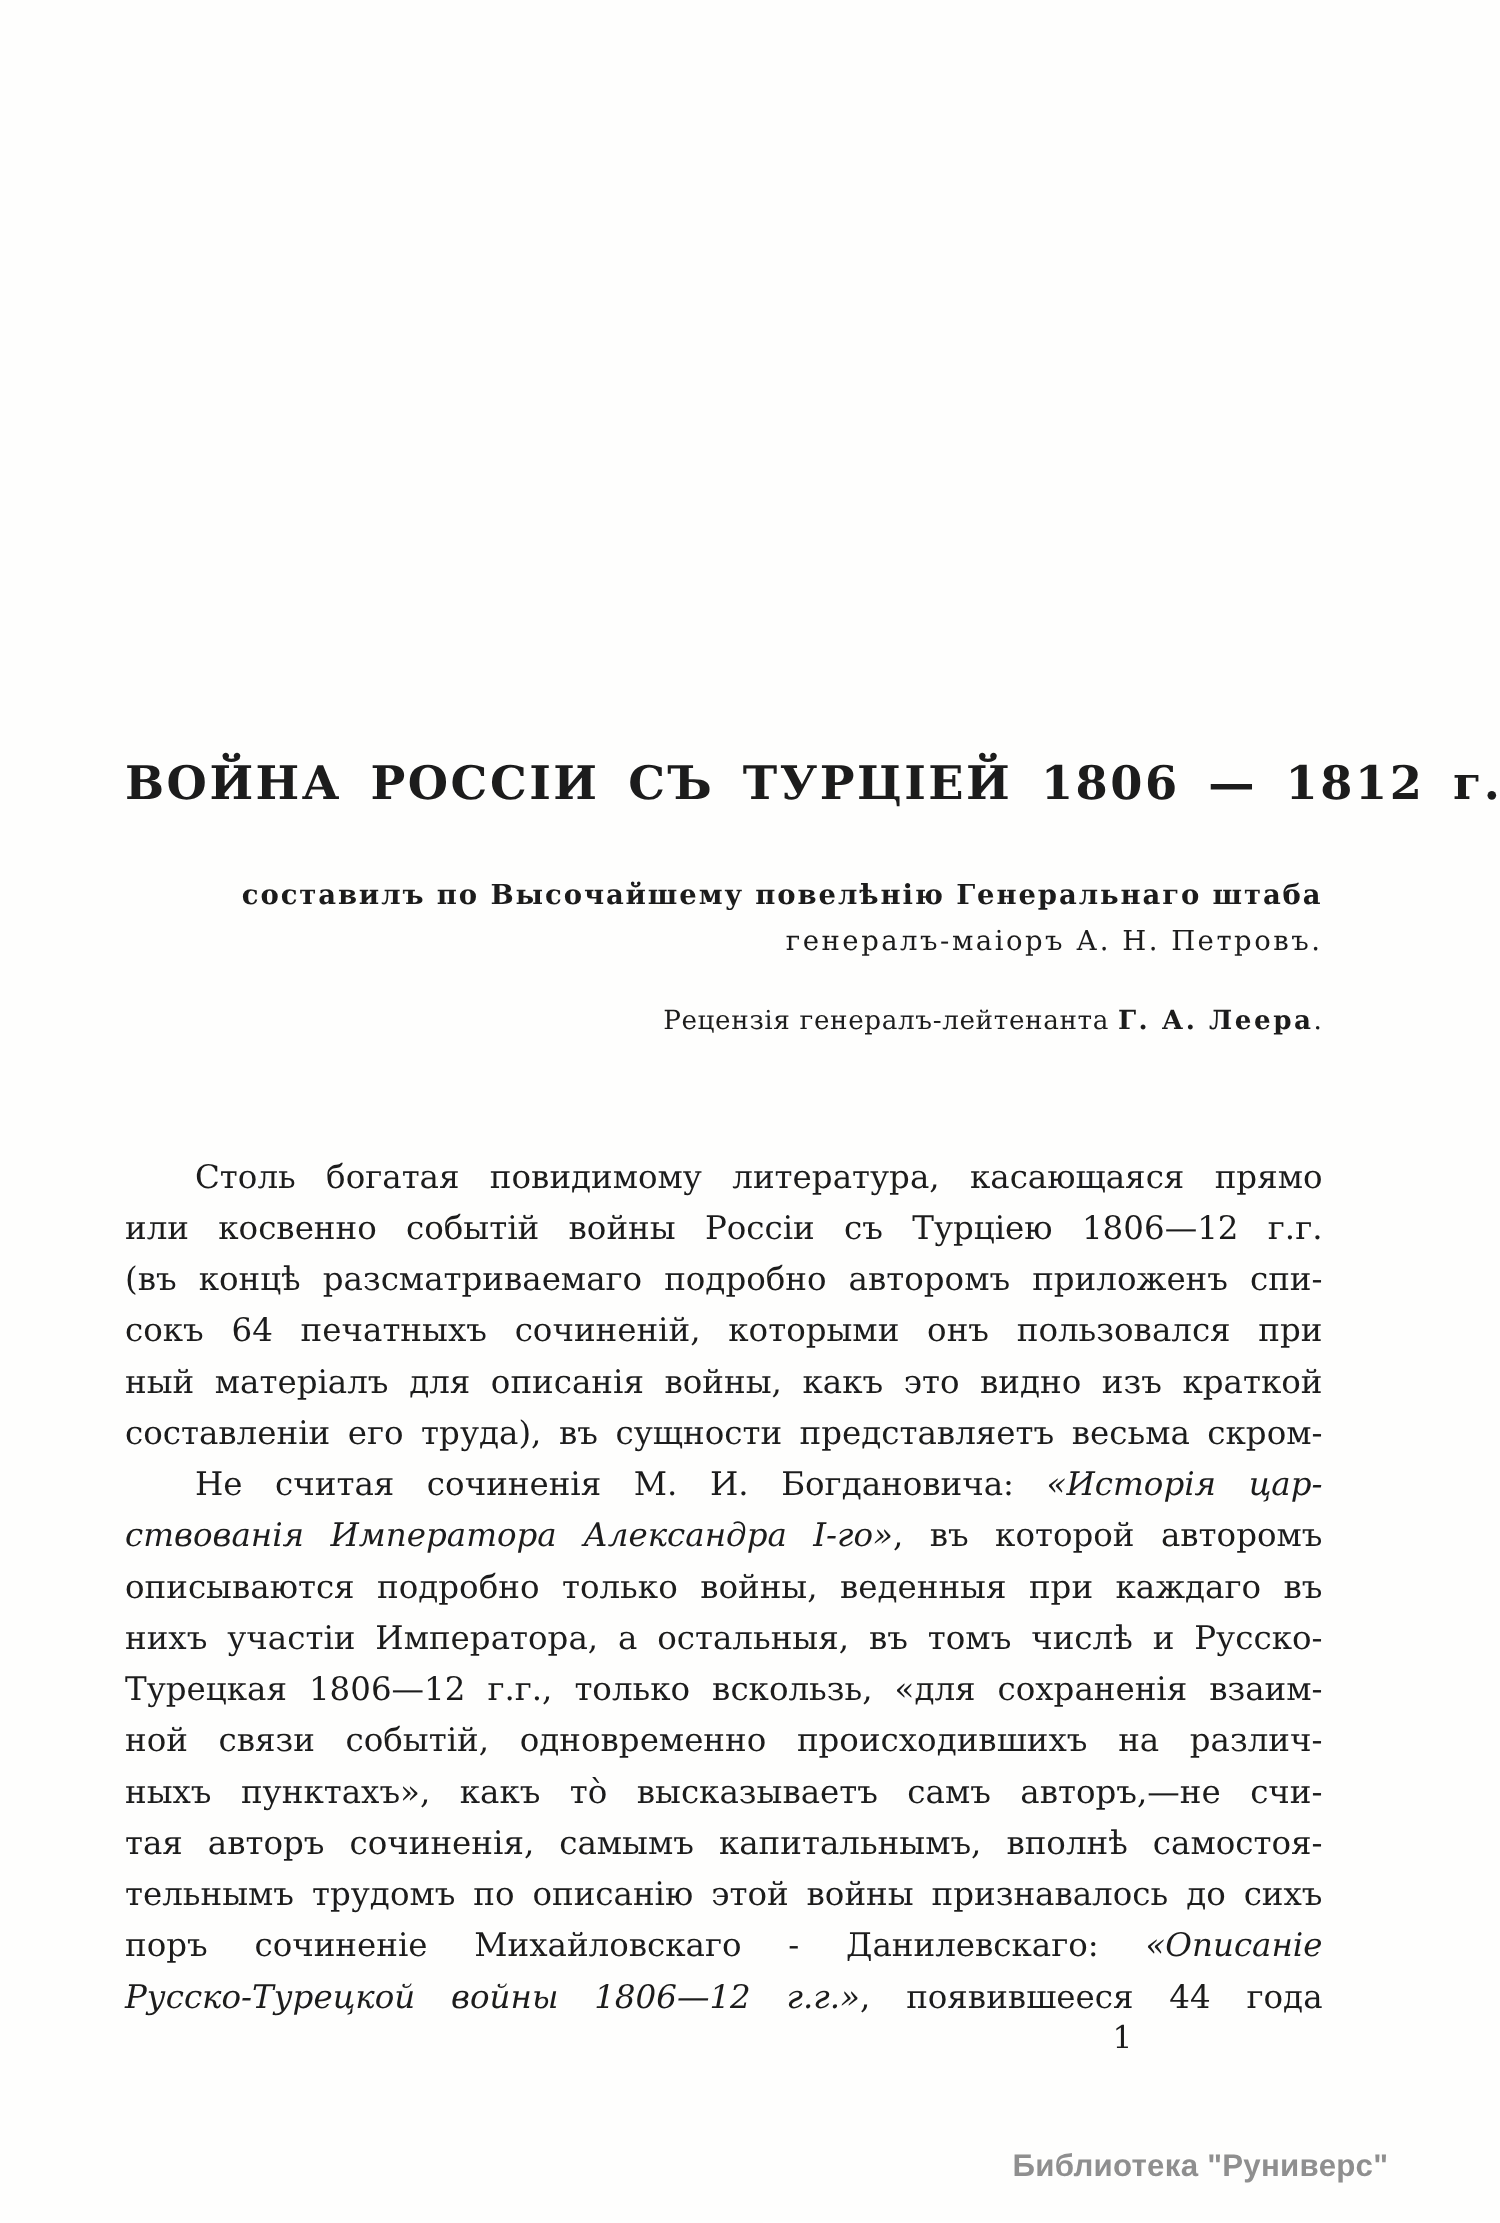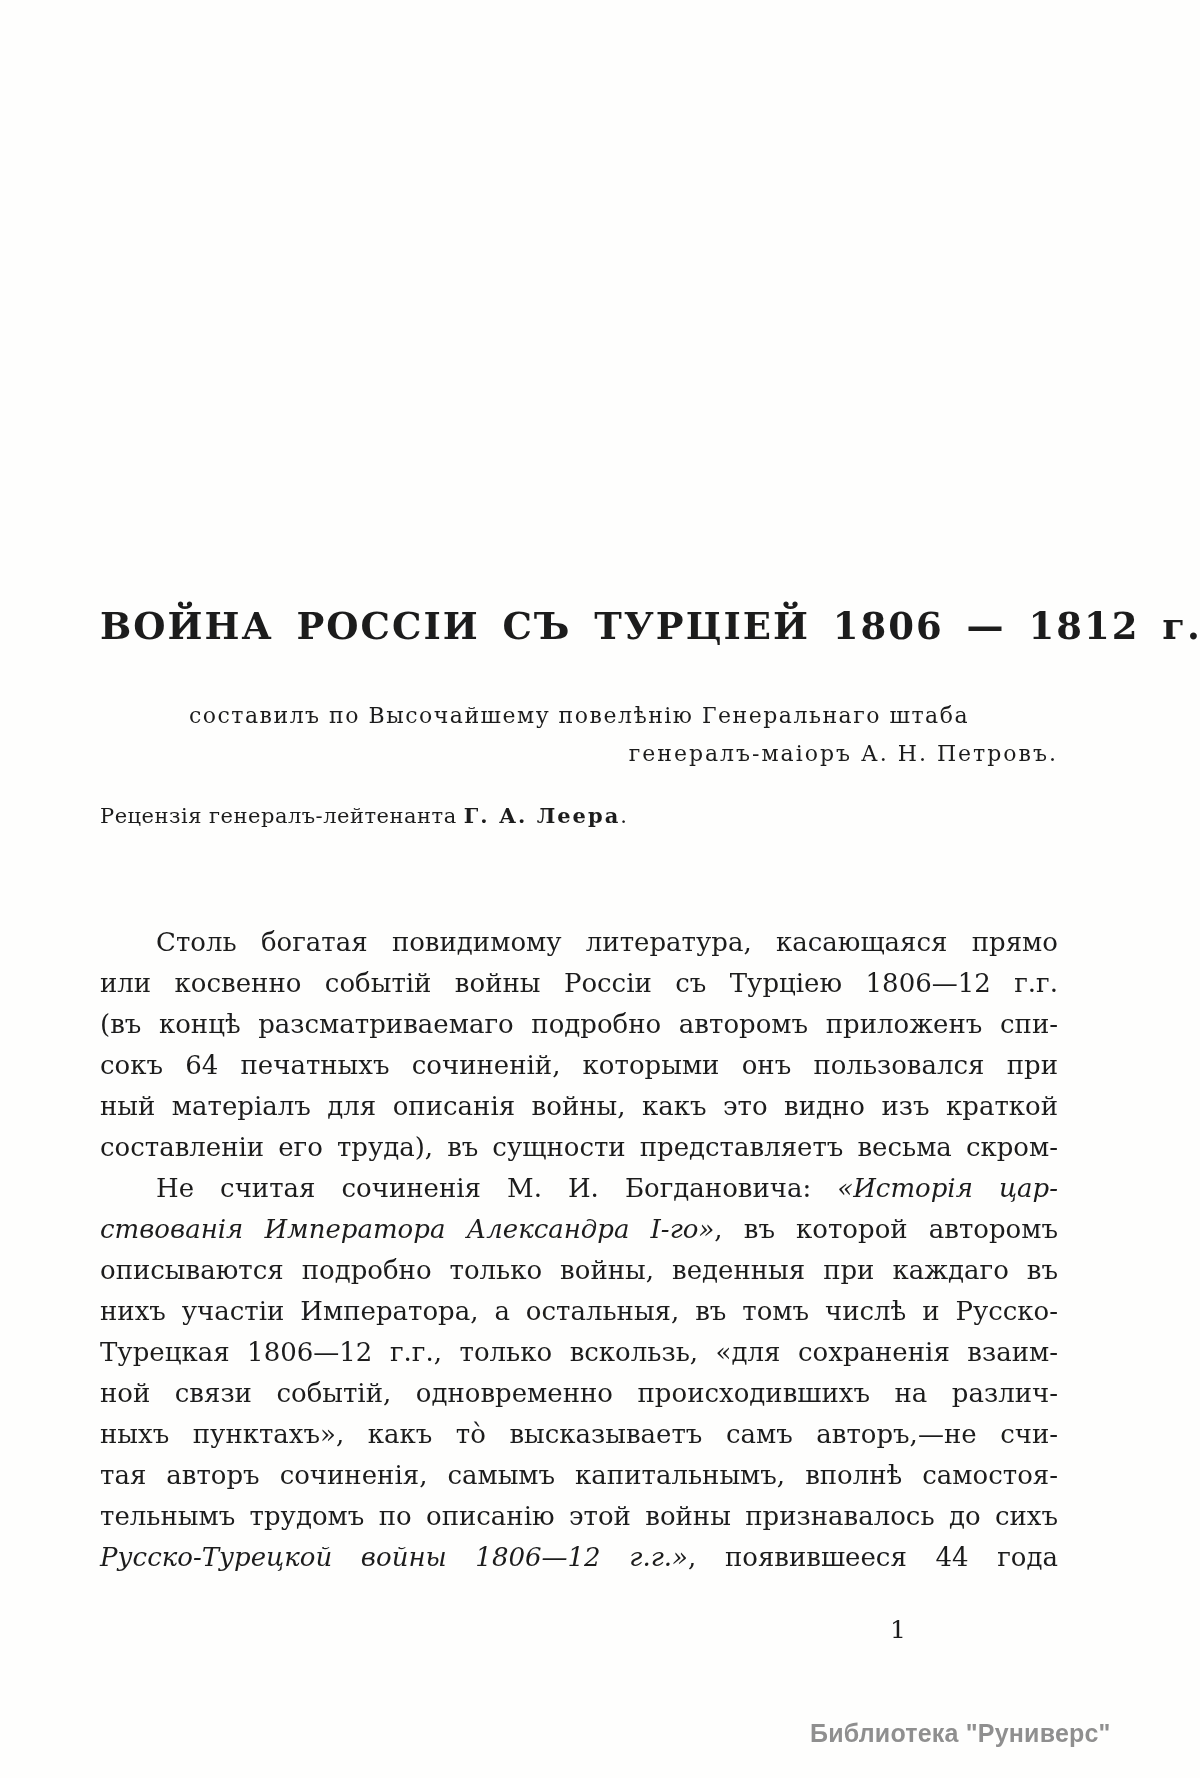--- a/index.html
+++ b/index.html
@@ -27,43 +27,43 @@
     letter-spacing: 2px;
     word-spacing: 8px;
     line-height: 60px;
     white-space: nowrap;
   }
   .byline-1 {
     position: absolute;
     top: 702px;
     left: 100px;
     width: 958px;
-    text-align: center;
+    text-align: right;
     font-size: 22px;
     letter-spacing: 1.5px;
     line-height: 28px;
-    font-weight: 400;
+    font-weight: 700;
   }
   .byline-2 {
     position: absolute;
     top: 740px;
     left: 100px;
     width: 958px;
     text-align: right;
     font-size: 22px;
     letter-spacing: 2px;
     line-height: 28px;
     font-weight: 500;
   }
   .review-line {
     position: absolute;
     top: 802px;
     left: 100px;
     width: 958px;
-    text-align: left;
+    text-align: right;
     font-size: 21px;
     letter-spacing: 0.5px;
     line-height: 28px;
   }
   .review-line .bd { font-weight: bold; letter-spacing: 2px; }
   .body-text {
     position: absolute;
     top: 922px;
     left: 100px;
     width: 958px;
@@ -124,20 +124,21 @@
       <div class="para">
         <div class="line first"><span>Не считая сочиненія М. И. Богдановича: </span><span class="it">«Исторія цар-</span></div>
         <div class="line"><span class="it">ствованія Императора Александра I-го»</span><span>, въ которой авторомъ</span></div>
         <div class="line"><span>описываются подробно только войны, веденныя при каждаго въ</span></div>
         <div class="line"><span>нихъ участіи Императора, а остальныя, въ томъ числѣ и Русско-</span></div>
         <div class="line"><span>Турецкая 1806—12 г.г., только вскользь, «для сохраненія взаим-</span></div>
         <div class="line"><span>ной связи событій, одновременно происходившихъ на различ-</span></div>
         <div class="line"><span>ныхъ пунктахъ», какъ тò высказываетъ самъ авторъ,—не счи-</span></div>
         <div class="line"><span>тая авторъ сочиненія, самымъ капитальнымъ, вполнѣ самостоя-</span></div>
         <div class="line"><span>тельнымъ трудомъ по описанію этой войны признавалось до сихъ</span></div>
+        <div class="line"><span>поръ сочиненіе Михайловскаго - Данилевскаго: </span><span class="it">«Описаніе</span></div>
         <div class="line"><span class="it">Русско-Турецкой войны 1806—12 г.г.»</span><span>, появившееся 44 года</span></div>
       </div>
     </div>
 
   <div class="page-number">1</div>
 
   <div class="watermark" style="color: rgb(143, 143, 143);">Библиотека "Руниверс"</div>
 
 </div>
 

